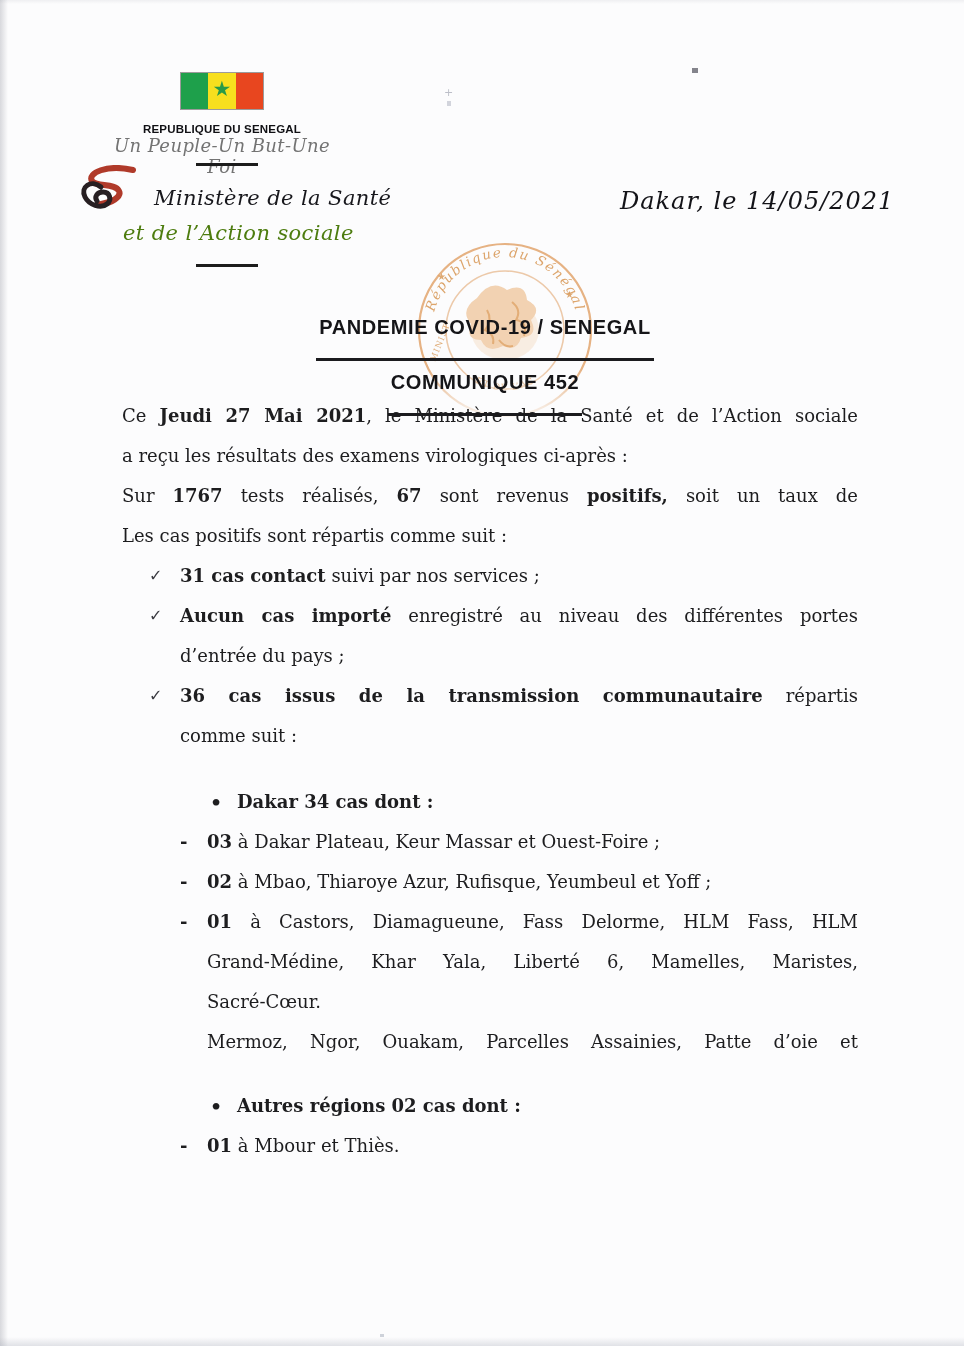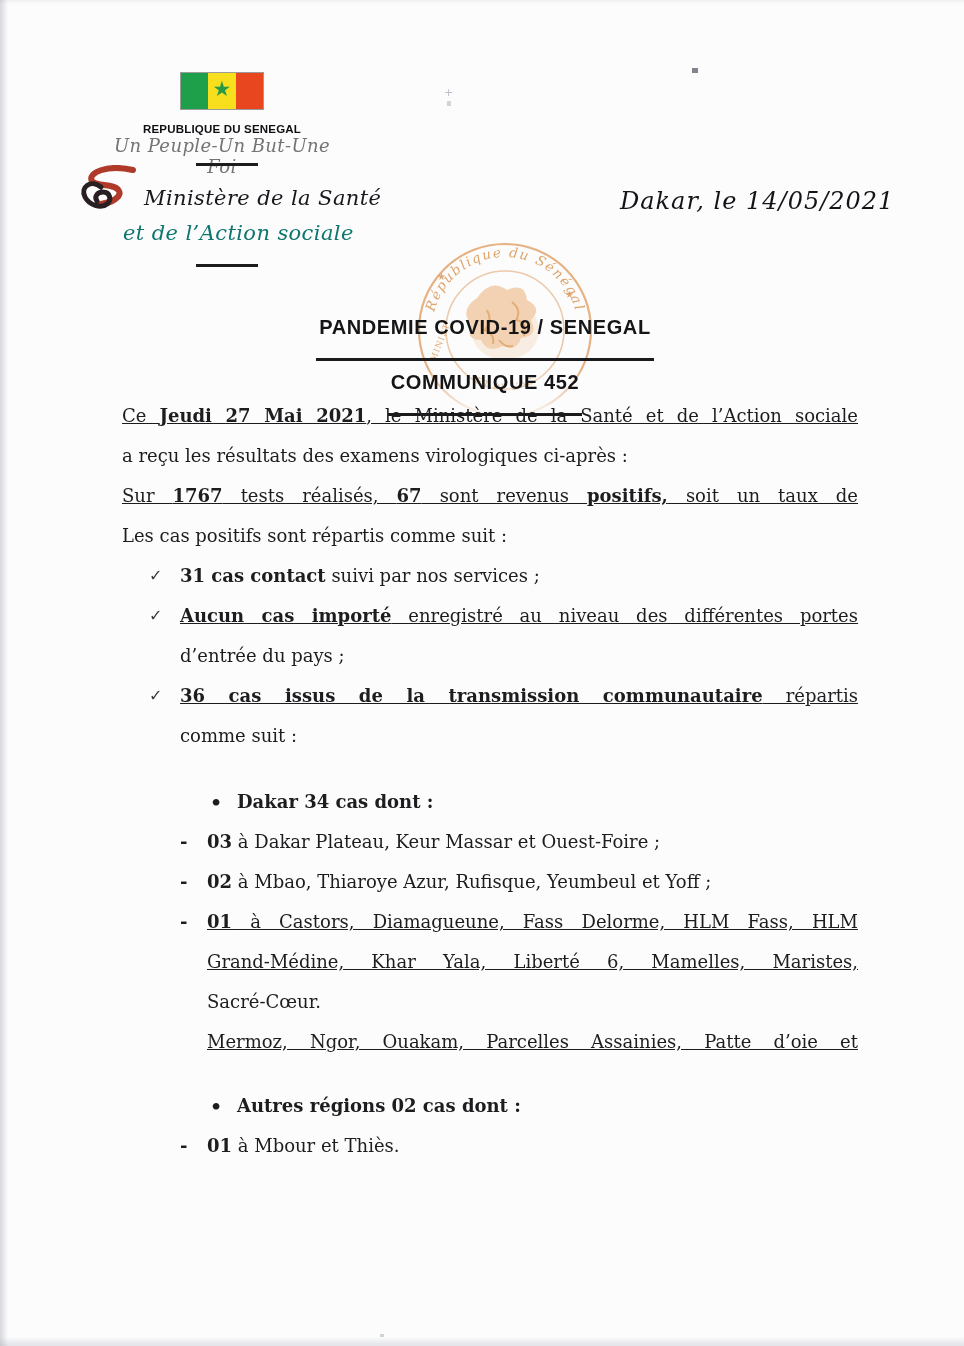--- a/index.html
+++ b/index.html
@@ -28,40 +28,40 @@
   .st-red { background:#e8461f; }
   .flag .star { position:absolute; left:50%; top:50%; transform:translate(-50%,-55%); color:#279a47; font-size:21px; line-height:1; font-family:"DejaVu Sans", sans-serif; }
   .country { margin-top:13px; font-family:"Liberation Sans", sans-serif; font-weight:bold; font-size:11.5px; color:#101014; letter-spacing:.2px; }
   .motto { margin-top:0px; font-style:italic; font-size:18px; color:#737373; letter-spacing:.4px; }
 
   .rule { position:absolute; width:62px; height:2.5px; background:#1c1c1c; z-index:2; }
   .rule-top { left:196px; top:163px; }
   .rule-bottom { left:196px; top:264px; }
 
   .ministry-logo { position:absolute; left:77px; top:165px; z-index:2; }
-  .ministry-name  { position:absolute; left:144px; top:186px; font-style:italic; font-size:21px; color:#17171c; letter-spacing:.4px; z-index:2; }
-  .ministry-name2 { position:absolute; left:123px; top:221px; font-style:italic; font-size:21px; color:#0f766e; letter-spacing:.4px; z-index:2; }
+  .ministry-name  { position:absolute; left:154px; top:186px; font-style:italic; font-size:21px; color:#17171c; letter-spacing:.4px; z-index:2; }
+  .ministry-name2 { position:absolute; left:123px; top:221px; font-style:italic; font-size:21px; color:#4d7c0f; letter-spacing:.4px; z-index:2; }
   .dateline { position:absolute; left:620px; top:187px; font-style:italic; font-size:24px; color:#131318; letter-spacing:1px; z-index:2; }
 
   
   .seal { position:absolute; left:415px; top:240px; width:180px; height:180px; z-index:1;
     filter:blur(.4px); opacity:.92;
     -webkit-mask-image:linear-gradient(to bottom, #000 72%, rgba(0,0,0,.3) 92%, rgba(0,0,0,.08) 100%);
             mask-image:linear-gradient(to bottom, #000 72%, rgba(0,0,0,.3) 92%, rgba(0,0,0,.08) 100%); }
 
   .title { position:absolute; left:115px; top:316px; width:740px; text-align:center;
     font-family:"Liberation Sans", sans-serif; font-weight:bold; font-size:20px;
     letter-spacing:.6px; color:#151518; z-index:2; }
   .tline { display:inline-block; line-height:22px; padding:0 3px 20px; border-bottom:3px solid #1b1b1e; }
   .tline-2 { margin-top:10px; }
 
   
   .bodytext { position:absolute; left:122px; top:396px; width:736px; font-size:18px; z-index:2; }
   .line { position:relative; height:40px; line-height:40px; }
-  .just { text-align:justify; text-align-last:justify;text-decoration:underline; }
+  .just { text-align:justify; text-align-last:justify; }
   .b { font-weight:bold; }
   .l-check, .l-check-cont { padding-left:58px; }
   .l-dash,  .l-dash-cont  { padding-left:85px; }
   .l-bullet { padding-left:115px; }
   .mk { position:absolute; top:0; line-height:40px; }
   .mk-check  { left:27px; font-family:"DejaVu Sans", sans-serif; font-size:16px; color:#3a3a40; }
   .mk-dash   { left:58px; font-weight:bold; }
   .mk-bullet { left:88px; font-weight:bold; font-size:19px; }
 
   

